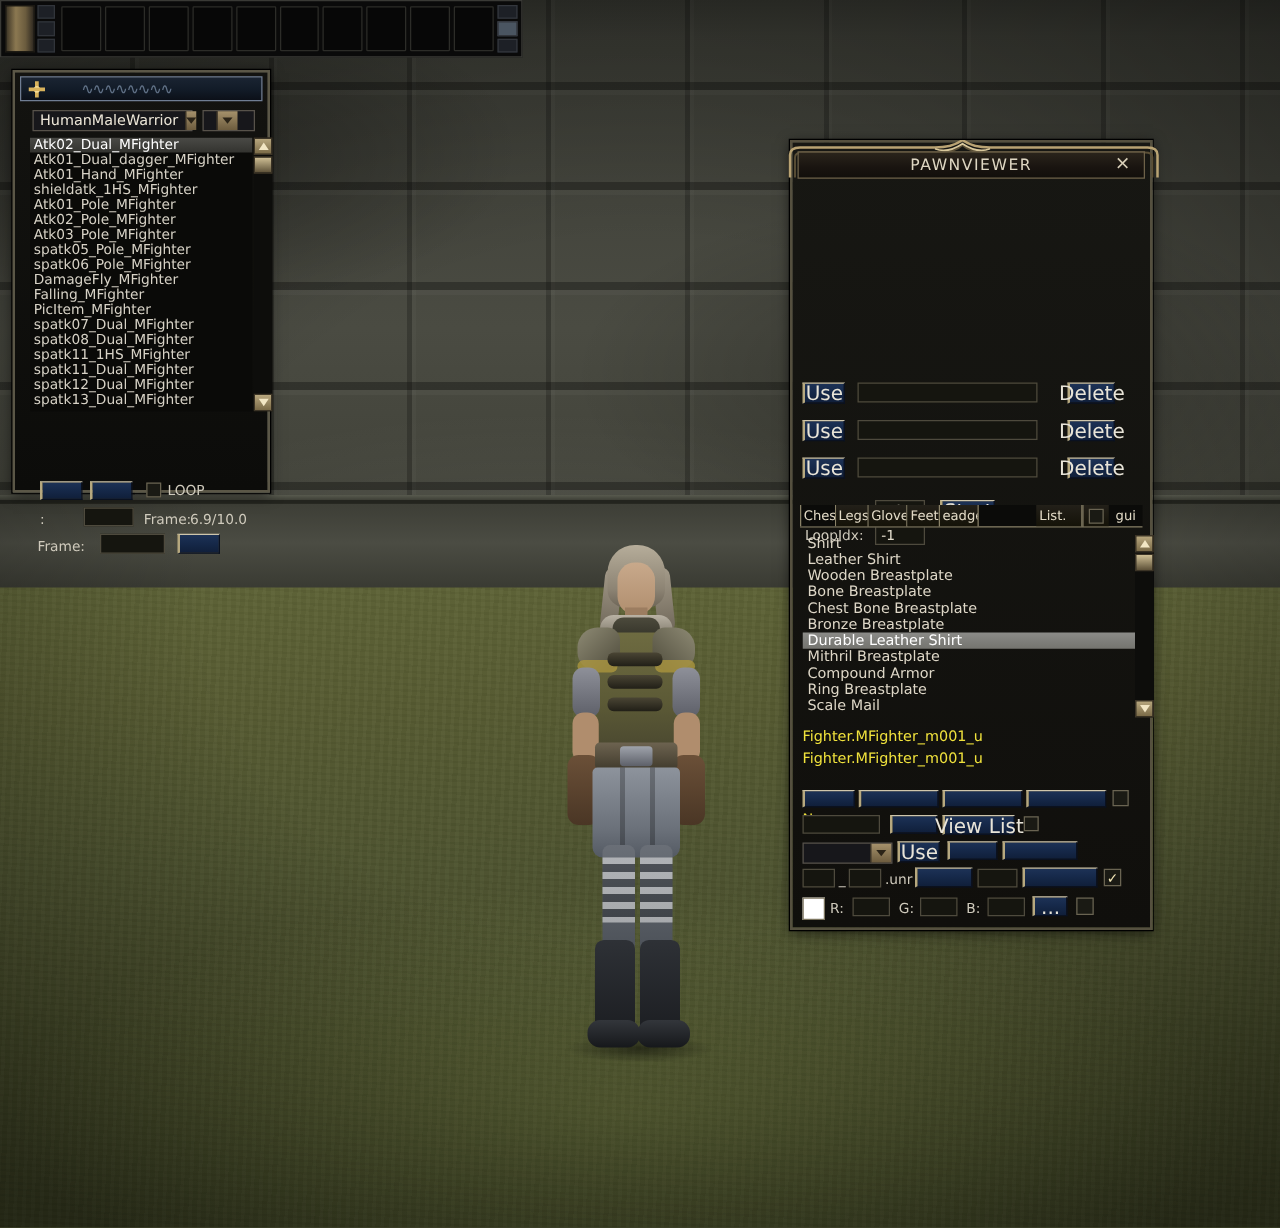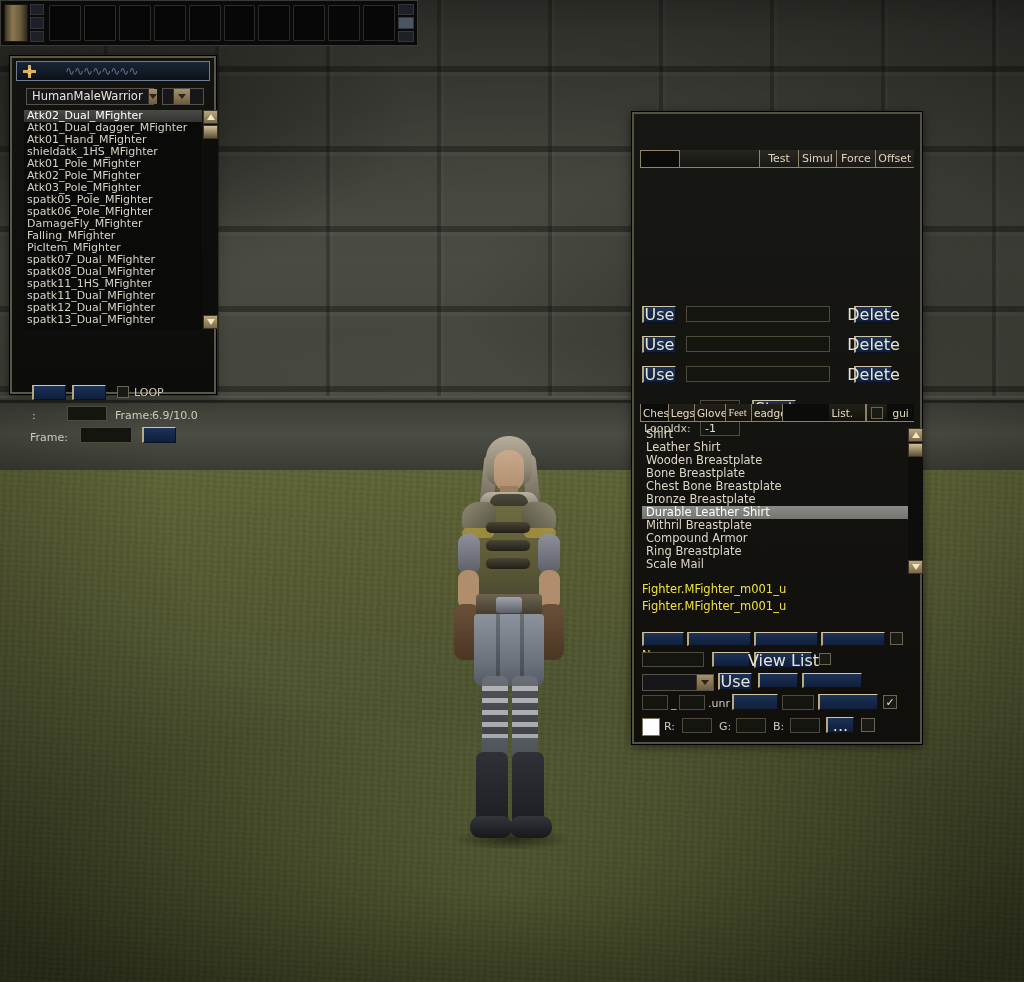--- a/index.html
+++ b/index.html
@@ -469,29 +469,31 @@
   <div class="lbl" id="anim-framelbl">Frame:</div>
   <div class="lbl" id="anim-frameval">6.9/10.0</div>
 
   <div class="lbl" id="anim-frame2lbl">Frame:</div>
   <div class="txtbox" id="anim-t2"></div>
   <div class="btn" id="anim-b3" style="position:absolute;"></div>
 </div>
 
 <div id="pv" class="panel-frame">
 
-
-  <div id="pv-tabs">
-      <div class="tab blank1"></div>
-      <div class="tab blank2"></div>
-      <div class="tab t">Test</div>
-      <div class="tab t">Simul</div>
-      <div class="tab t">Force</div>
-      <div class="tab t">Offset</div>
-    </div>
+  <div id="pv-titlebar">
+    <svg width="298" height="34" viewBox="0 0 298 34">
+      <path d="M2 30 L2 12 Q2 6 10 6 L118 6 Q132 6 140 0 Q148 6 162 6 L288 6 Q296 6 296 12 L296 30" fill="none" stroke="#b9a373" stroke-width="2"></path>
+      <path d="M6 30 L6 14 Q6 10 12 10 L120 10 Q134 10 140 4 Q146 10 160 10 L286 10 Q292 10 292 14 L292 30" fill="none" stroke="#5b4f36" stroke-width="1.5"></path>
+      <path d="M118 7 q10 4 22 -4 q12 8 22 4" fill="none" stroke="#d8c79b" stroke-width="1.4"></path>
+    </svg>
+    <div id="pv-titlebg"></div>
+    <div id="pv-title">PAWNVIEWER</div>
+    <div id="pv-close">×</div>
+  </div>
+
 
   <div class="pv-urow" id="pv-r1">
     <div class="btn use">Use</div>
     <div class="txtbox field"></div>
     <div class="btn del">Delete</div>
   </div>
   <div class="pv-urow" id="pv-r2">
     <div class="btn use">Use</div>
     <div class="txtbox field"></div>
     <div class="btn del">Delete</div>
@@ -506,21 +508,21 @@
   <div class="txtbox" id="pv-hittime-v">1.8</div>
   <div class="btn" id="pv-startbtn">Start</div>
   <div class="lbl" id="pv-loop-l">LoopIdx:</div>
   <div class="txtbox" id="pv-loop-v">-1</div>
 
   <div style="position:absolute;left:0;right:0;top:0;bottom:0;pointer-events:none;">
     <div id="eq-tabs" style="pointer-events:auto;">
         <div class="tab first" style="width: 36px;">Chest</div>
         <div class="tab" style="width: 33px;">Legs</div>
         <div class="tab" style="width: 40px;">Gloves</div>
-        <div class="tab" style="width: 32px; font-family: Liberation Serif, serif;">Feet</div>
+        <div class="tab" style="width: 32px;">Feet</div>
         <div class="tab" style="width: 40px;">eadge</div>
         <div class="tab" style="width: 46px; margin-left: 46px;">List.</div>
         <div class="spacer"></div>
         <div class="tab chk-holder">
           <span class="chk"></span>
         </div>
         <div class="tab" style="width: 34px; justify-content: center; background: transparent; border-right: none;">gui</div>
       </div>
     <div id="eq-list" style="pointer-events:auto;">
         <div class="it">Shirt</div>

